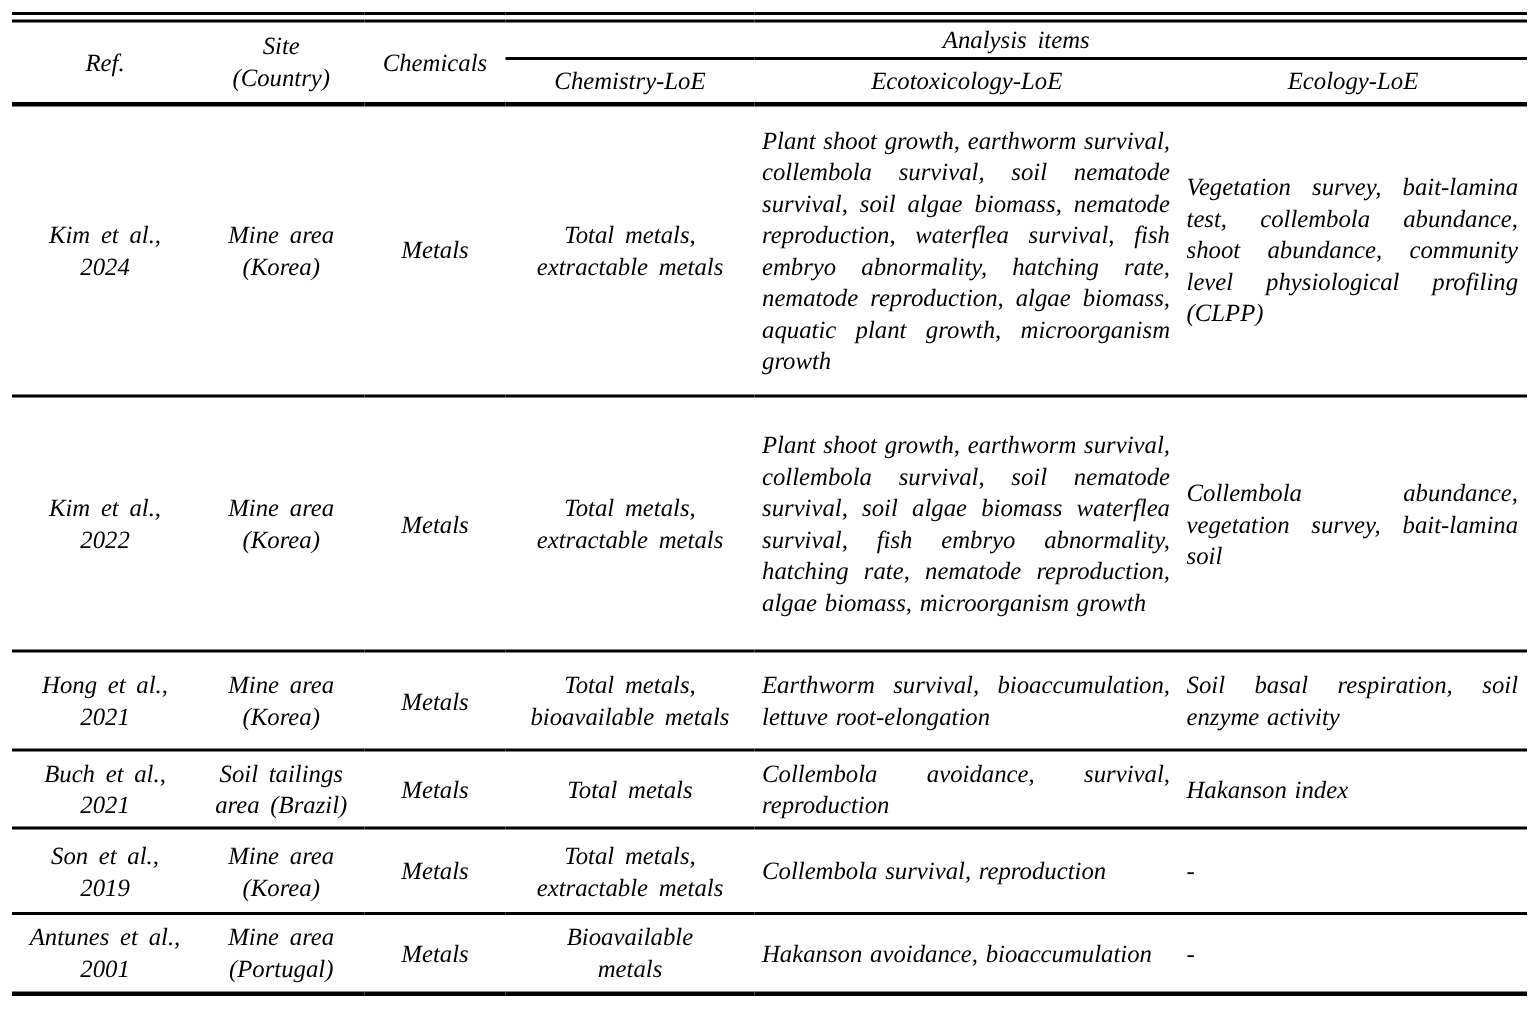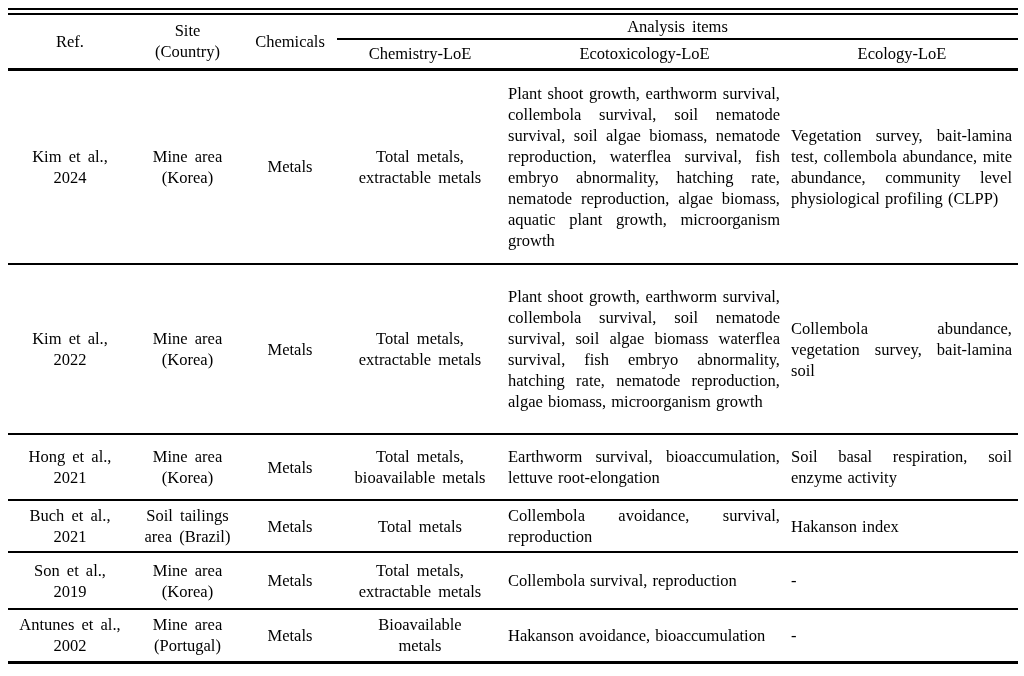--- a/index.html
+++ b/index.html
@@ -11,20 +11,21 @@
   .page {
     width: 1024px;
     height: 676px;
     box-sizing: border-box;
     padding: 8px 6px 5px 8px;
     background: #ffffff;
     font-family: "Liberation Serif", "DejaVu Serif", serif;
     font-size: 16.5px;
     line-height: 21px;
     overflow: hidden;
+    font-style: italic;
   }
   table.paper-table {
     width: 1010px;
     border-collapse: collapse;
     table-layout: fixed;
     border-top: 7px double #000;
     border-bottom: 3px solid #000;
   }
   thead tr.head-top { height: 26px; }
   thead tr.head-sub { height: 30px; }
@@ -91,21 +92,21 @@
     <tbody>
       <tr class="row-1">
         <td class="c-center">Kim et al.,
 2024</td>
         <td class="c-center">Mine area
 (Korea)</td>
         <td class="c-center">Metals</td>
         <td class="c-center">Total metals,
 extractable metals</td>
         <td class="c-just">Plant shoot growth, earthworm survival, collembola survival, soil nematode survival, soil algae biomass, nematode reproduction, waterflea survival, fish embryo abnormality, hatching rate, nematode reproduction, algae biomass, aquatic plant growth, microorganism growth</td>
-        <td class="c-just">Vegetation survey, bait-lamina test, collembola abundance, mite abundance, community level physiological profiling (CLPP)</td>
+        <td class="c-just">Vegetation survey, bait-lamina test, collembola abundance, shoot abundance, community level physiological profiling (CLPP)</td>
       </tr>
       <tr class="row-2">
         <td class="c-center">Kim et al.,
 2022</td>
         <td class="c-center">Mine area
 (Korea)</td>
         <td class="c-center">Metals</td>
         <td class="c-center">Total metals,
 extractable metals</td>
         <td class="c-just">Plant shoot growth, earthworm survival, collembola survival, soil nematode survival, soil algae biomass waterflea survival, fish embryo abnormality, hatching rate, nematode reproduction, algae biomass, microorganism growth</td>
@@ -138,21 +139,21 @@
         <td class="c-center">Mine area
 (Korea)</td>
         <td class="c-center">Metals</td>
         <td class="c-center">Total metals,
 extractable metals</td>
         <td class="c-just">Collembola survival, reproduction</td>
         <td class="c-just">-</td>
       </tr>
       <tr class="row-6">
         <td class="c-center">Antunes et al.,
-2002</td>
+2001</td>
         <td class="c-center">Mine area
 (Portugal)</td>
         <td class="c-center">Metals</td>
         <td class="c-center">Bioavailable
 metals</td>
         <td class="c-just">Hakanson avoidance, bioaccumulation</td>
         <td class="c-just">-</td>
       </tr>
     </tbody>
   </table>

